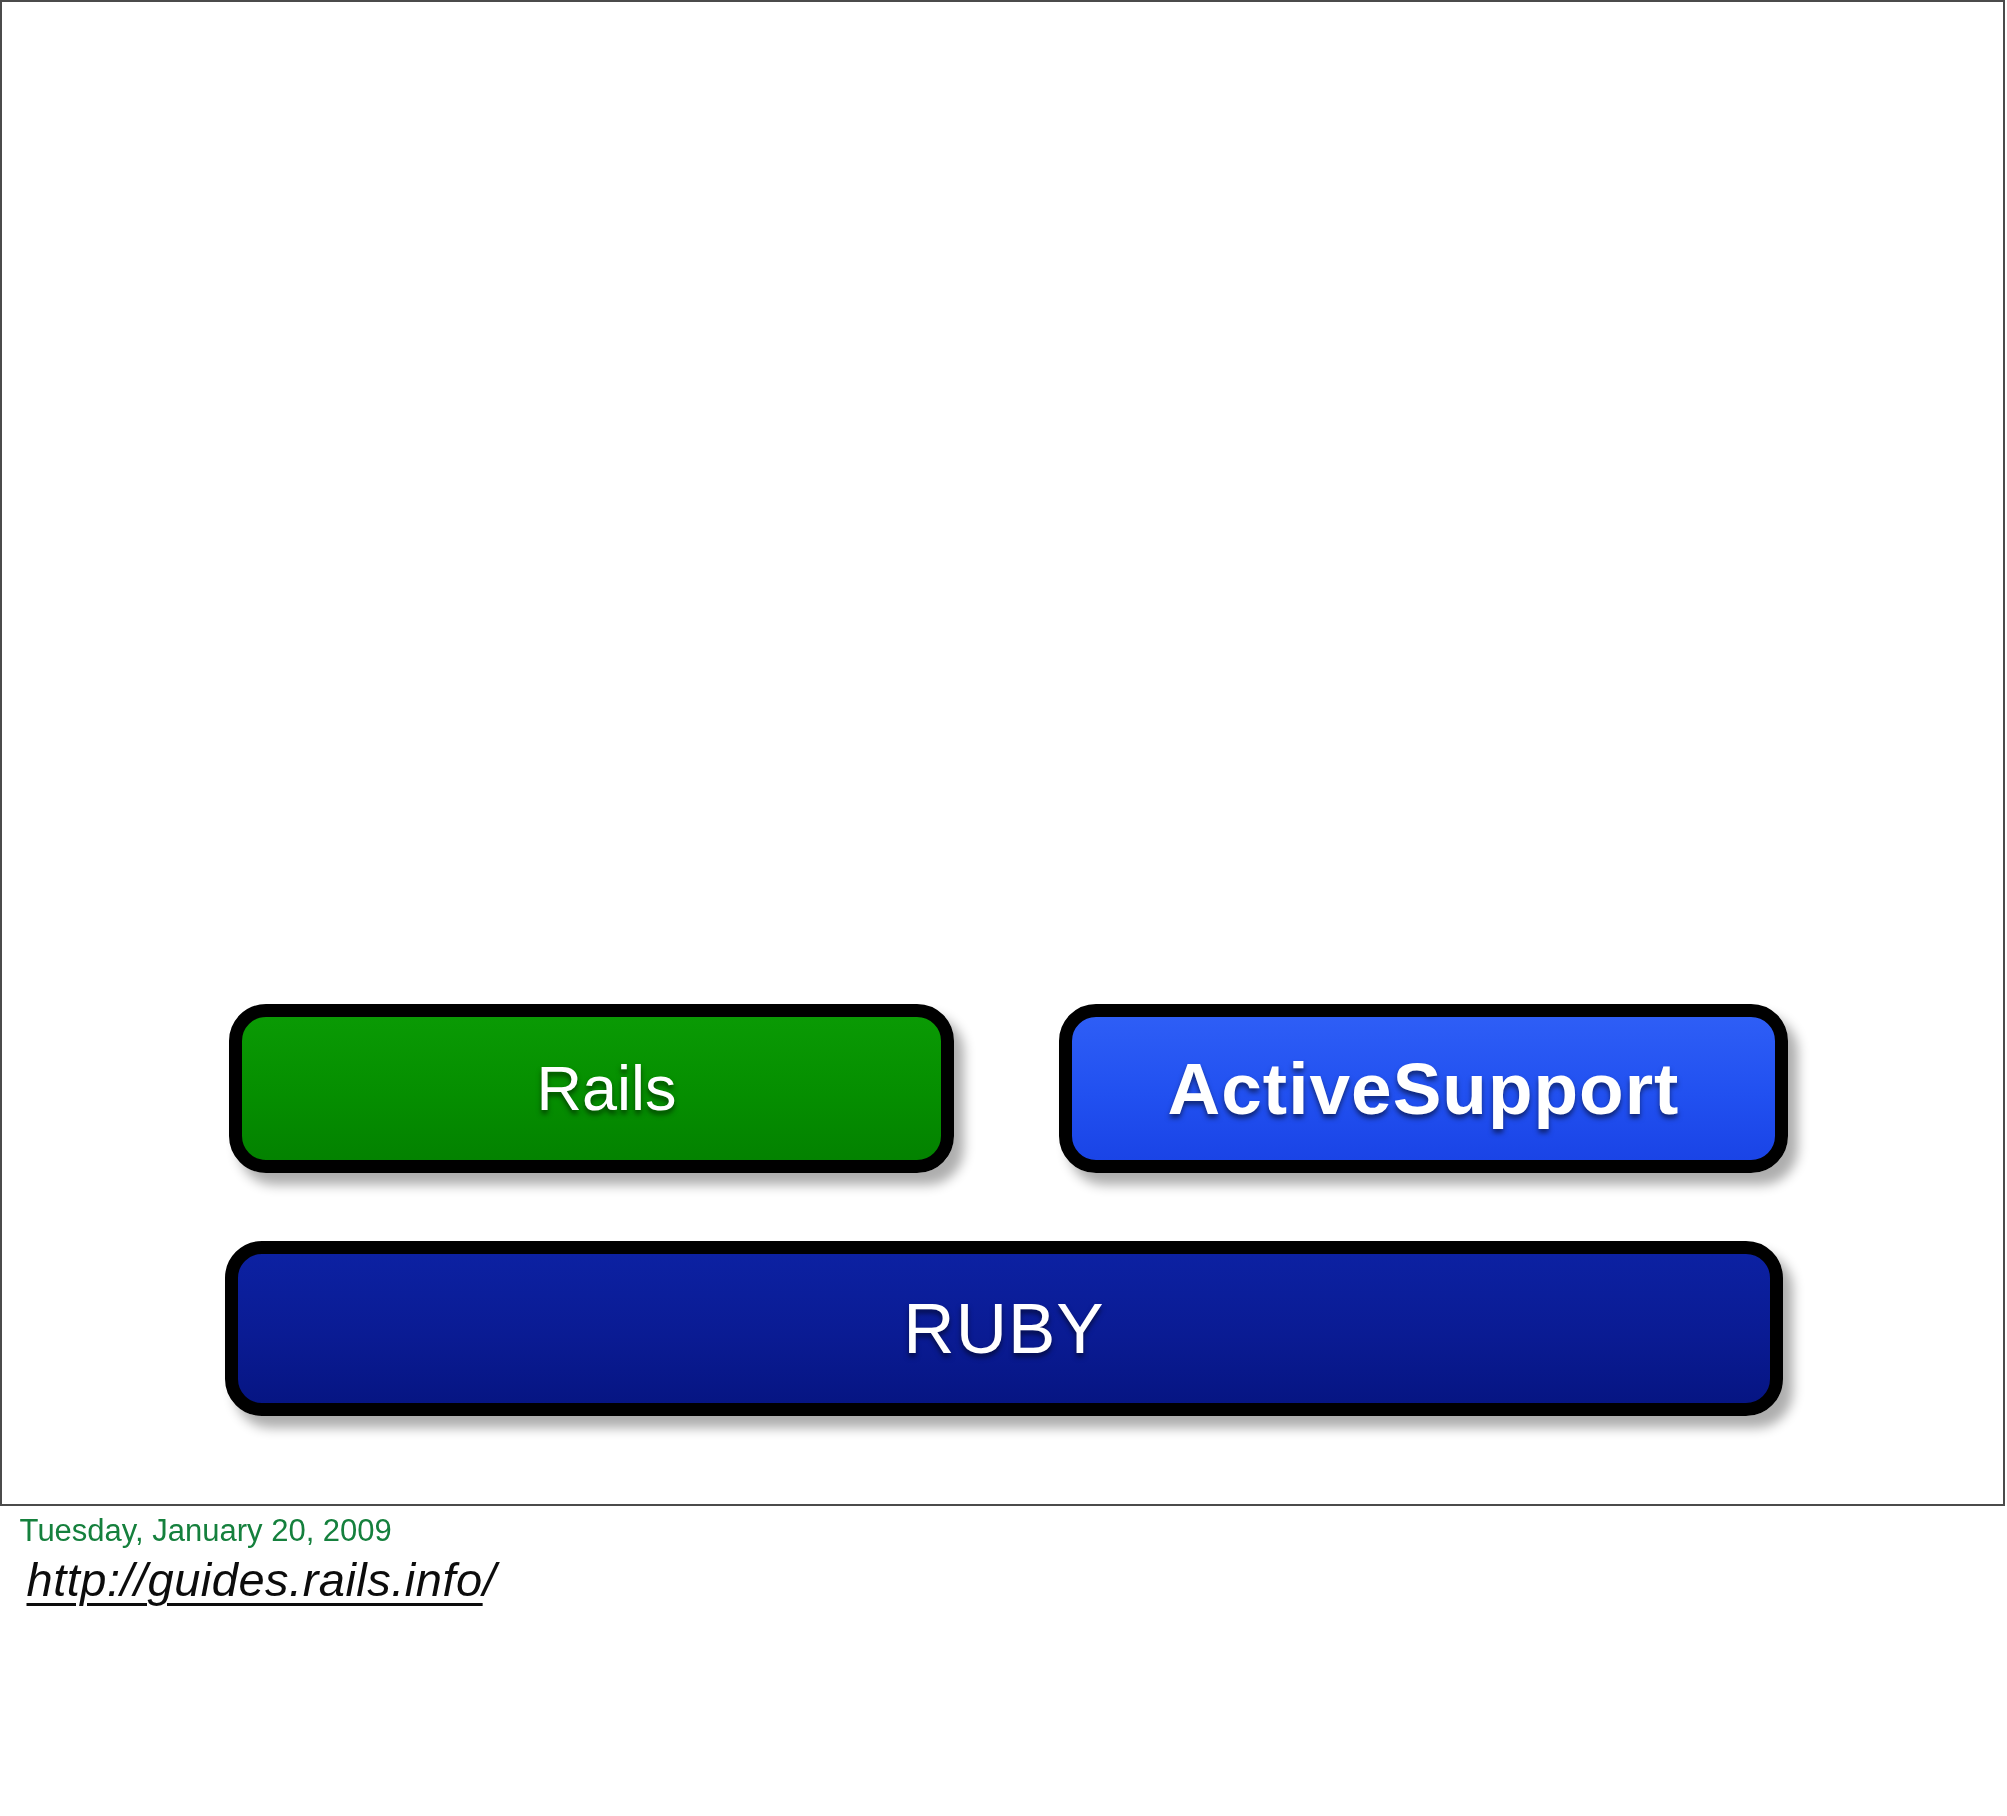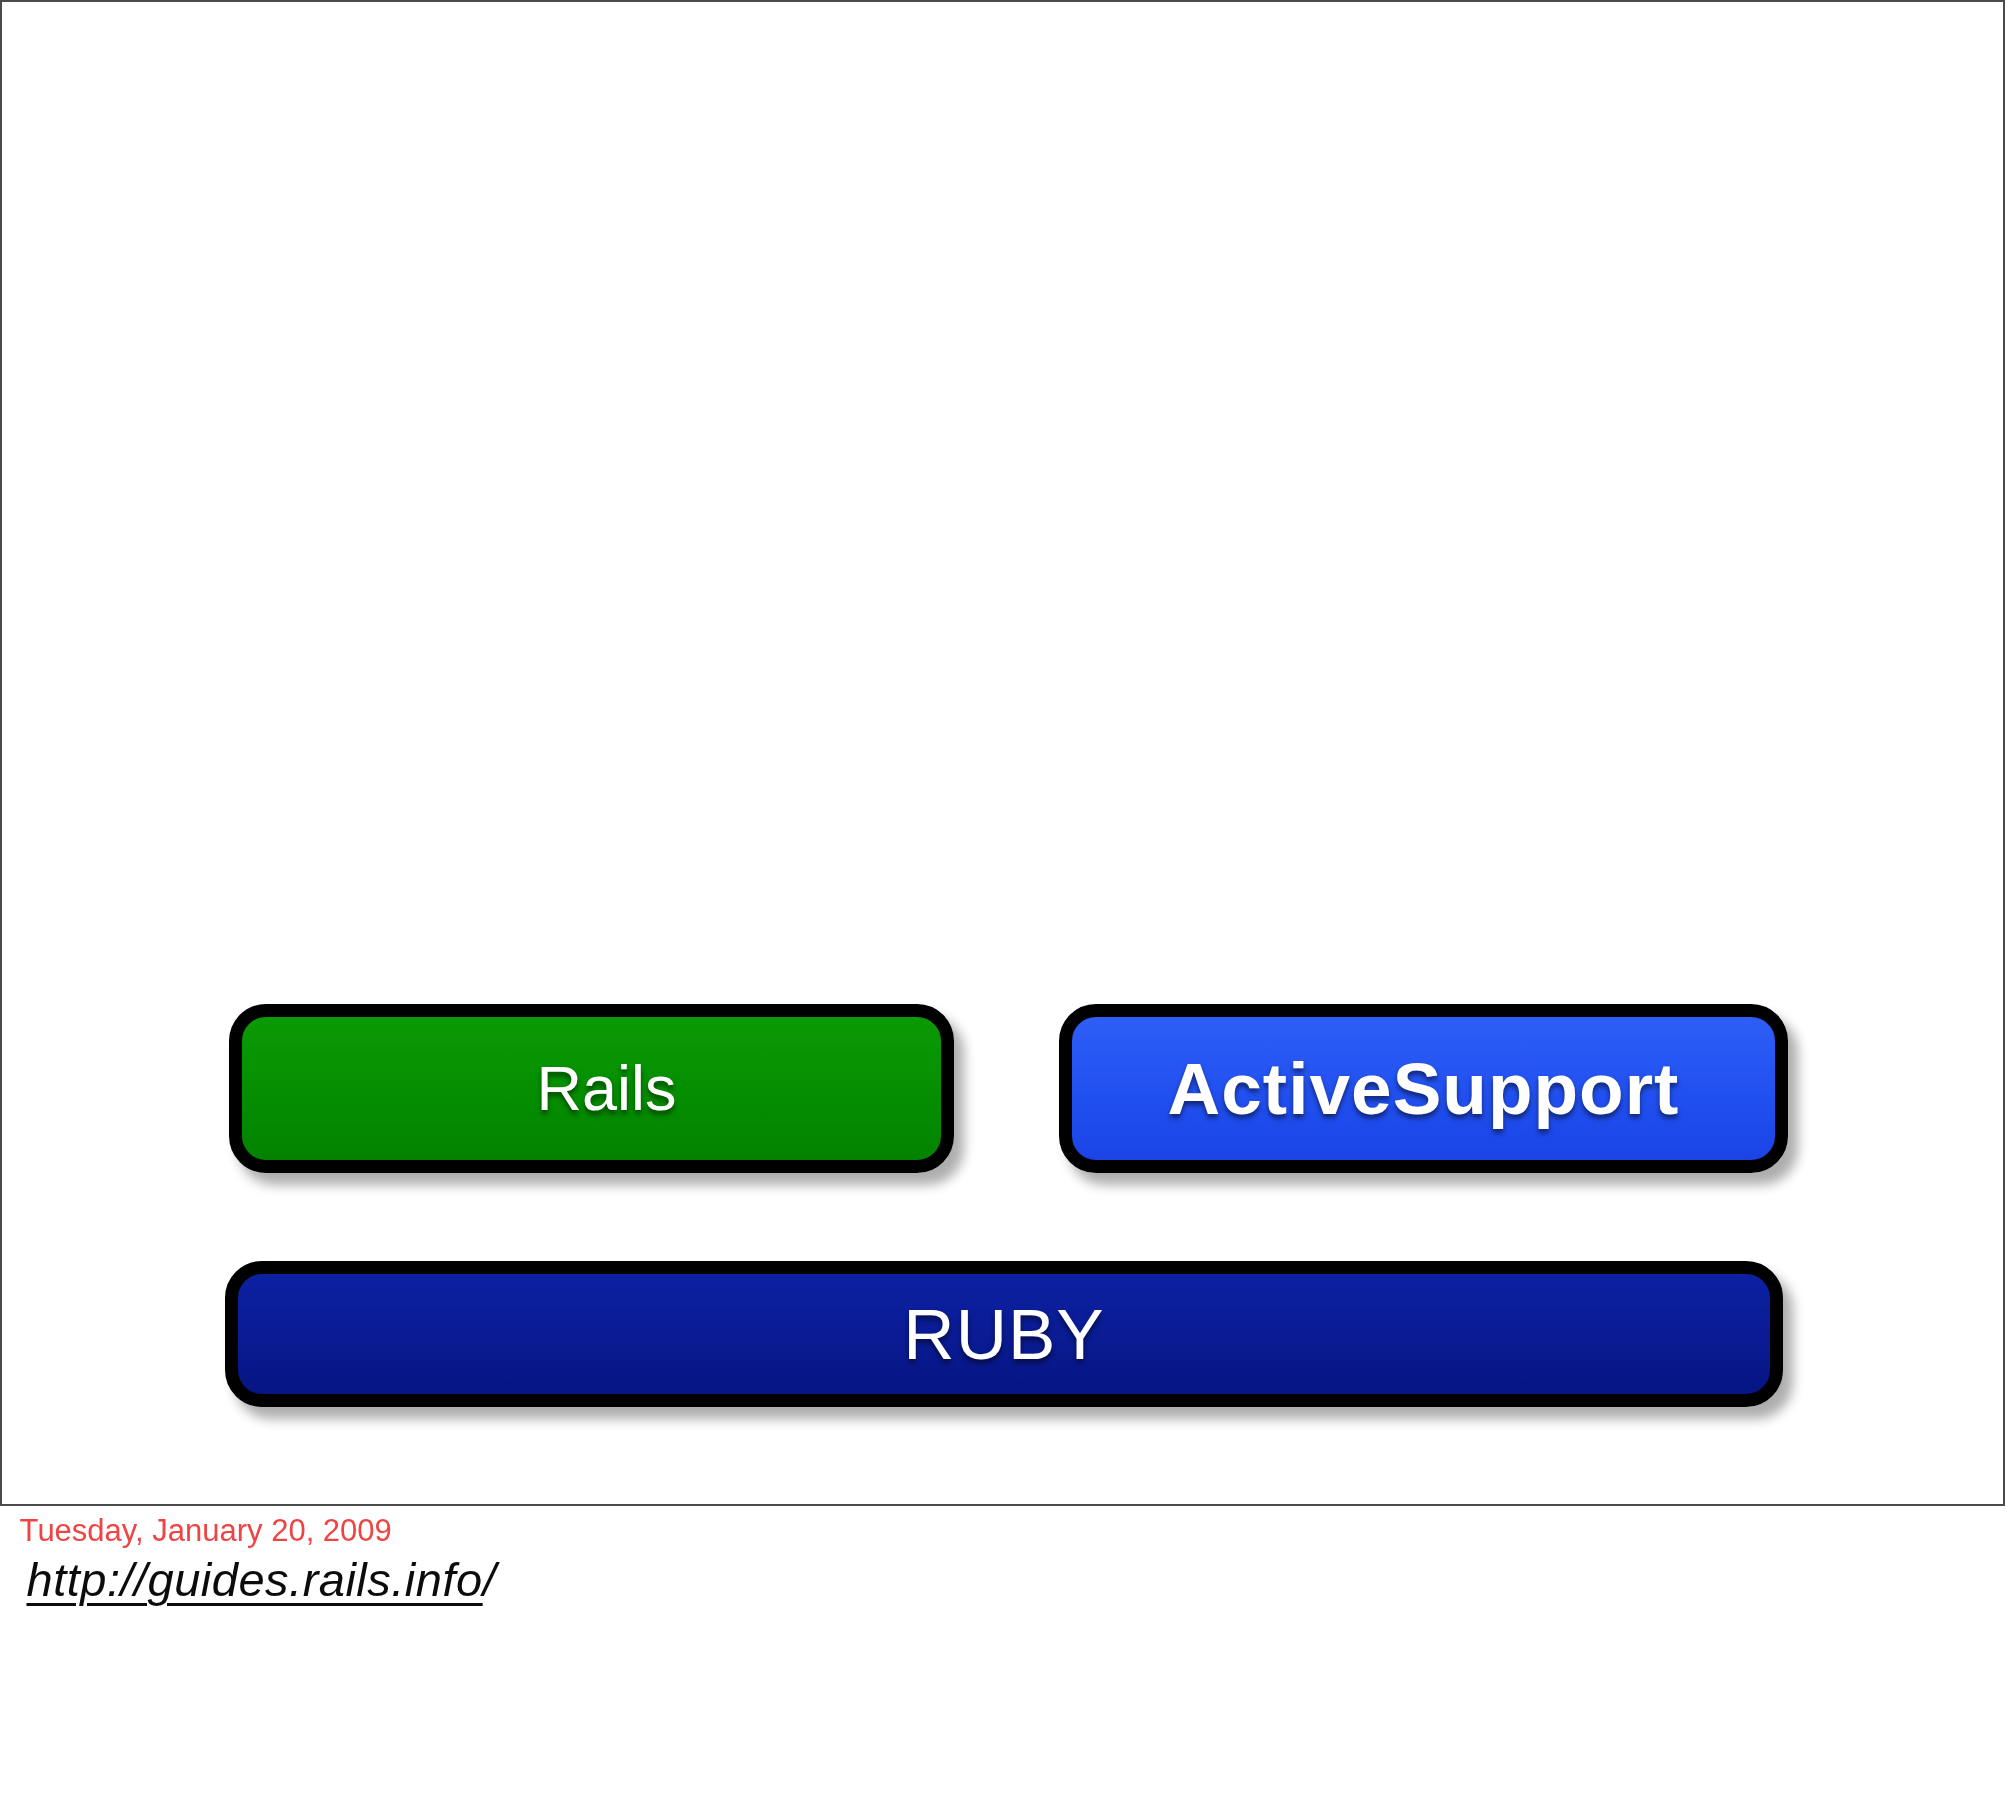--- a/index.html
+++ b/index.html
@@ -60,40 +60,39 @@
   }
   .box-activesupport .box-label {
     font-size: 73px;
     font-weight: 700;
     letter-spacing: 1px;
   }
   .box-ruby {
     left: 223px;
     top: 1239px;
     width: 1558px;
-    height: 146px;
-    margin-top: 20px;
+    height: 175px;
   }
   .box-ruby .box-label {
     font-size: 71px;
     font-weight: 400;
     letter-spacing: 1px;
   }
   .footer {
     position: absolute;
     left: 0;
     top: 1509px;
     width: 2007px;
   }
   .footer-date {
     position: absolute;
     left: 19.6px;
     top: 3.9px;
     font-size: 31px;
-    color: #ef4444;
+    color: #15803d;
     white-space: nowrap;
   }
   .footer-url {
     position: absolute;
     left: 26.5px;
     top: 43px;
     font-size: 47px;
     color: #0c0c0c;
     white-space: nowrap;
     letter-spacing: 0.5px;

